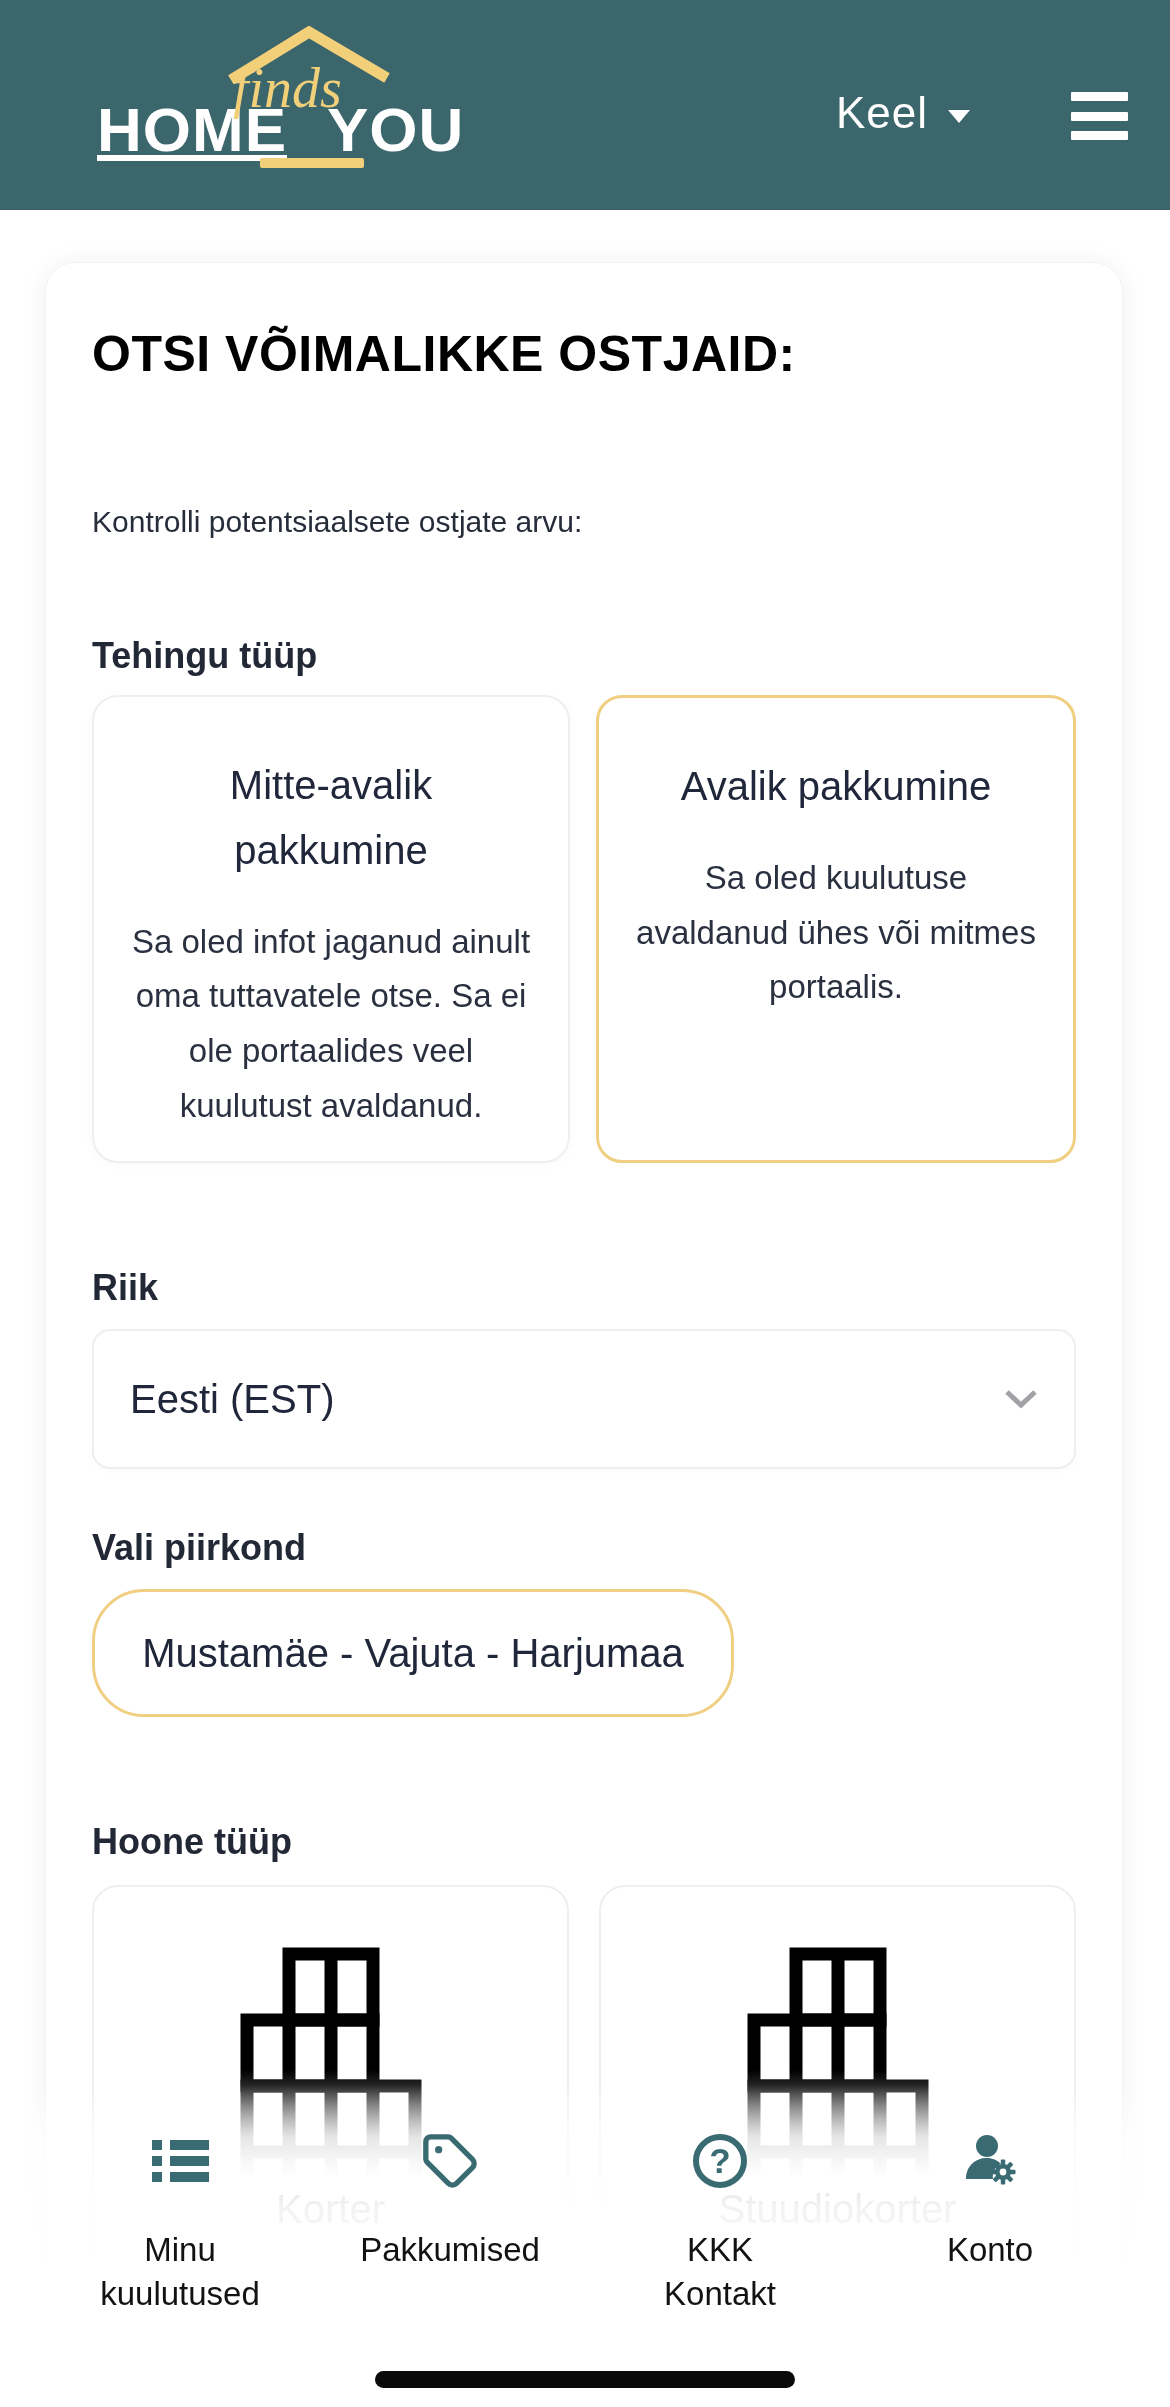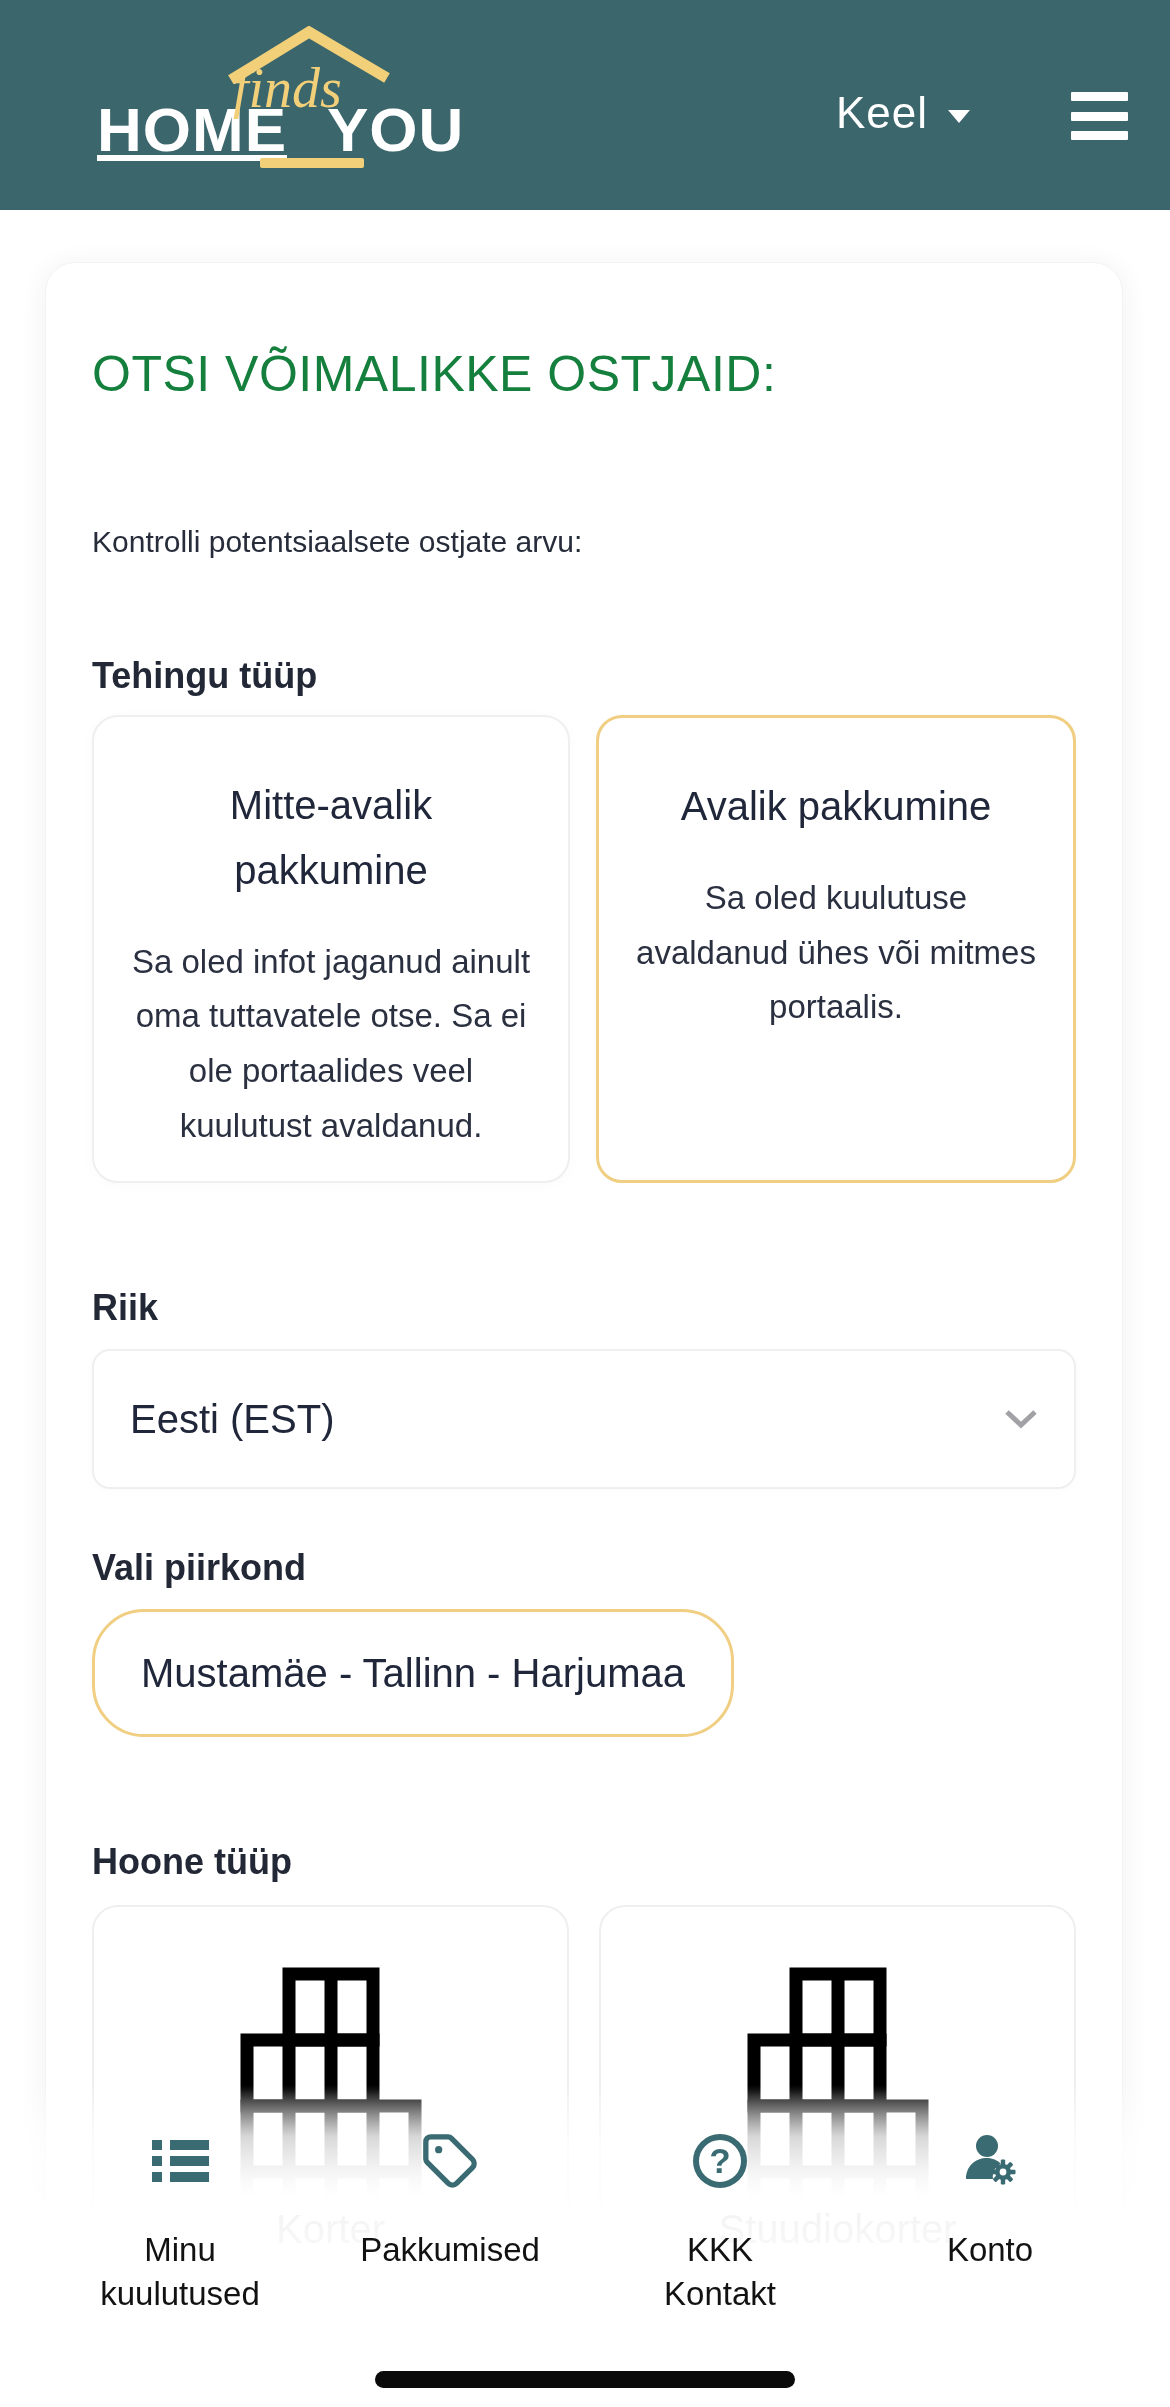--- a/index.html
+++ b/index.html
@@ -21,21 +21,21 @@
     font-size:44px;letter-spacing:1px;cursor:pointer;}
   .keel-caret{width:0;height:0;border-left:11px solid transparent;border-right:11px solid transparent;
     border-top:13px solid #ffffff;margin-top:6px;}
   .hamburger{position:absolute;right:42px;top:92px;width:57px;height:48px;display:flex;flex-direction:column;
     justify-content:space-between;cursor:pointer;}
   .hamburger span{display:block;height:9px;background:#ffffff;border-radius:1px;}
   
   .main-card{position:absolute;left:45px;top:262px;width:1078px;height:2400px;background:#ffffff;
     border:1px solid #f3f3f5;border-radius:30px;box-shadow:0 4px 28px rgba(40,45,70,0.07);z-index:1;
     padding:0 46px;box-sizing:border-box;}
-  .page-title{margin-top:82px;font-size:50px;font-weight:400;color:#15803d;letter-spacing:0.5px;}
+  .page-title{margin-top:62px;font-size:50px;font-weight:700;color:#000000;letter-spacing:0.5px;}
   .page-subtitle{margin-top:122px;font-size:30px;color:#262C3A;}
   .field-label{margin-top:0;font-size:36px;font-weight:700;color:#222836;}
   .lbl-deal{margin-top:96px;}
   .lbl-country{margin-top:104px;}
   .lbl-region{margin-top:58px;}
   .lbl-building{margin-top:104px;}
   
   .options-row{display:flex;gap:26px;margin-top:18px;}
   .option-card{flex:1;height:468px;background:#fff;border:2px solid #EFEFF2;border-radius:26px;
     box-sizing:border-box;box-shadow:0 2px 14px rgba(0,0,0,0.025);cursor:pointer;}
@@ -125,21 +125,21 @@
   <div class="field-label lbl-country">Riik</div>
   <div class="select-box">
     <span>Eesti (EST)</span>
     <svg width="34" height="20" viewBox="0 0 34 20">
       <polyline points="3,3 17,16 31,3" fill="none" stroke="#A2A2A6" stroke-width="5"></polyline>
     </svg>
   </div>
 
   <div class="field-label lbl-region">Vali piirkond</div>
   <div class="region-pill">
-    <span>Mustamäe - Tallinn - Harjumaa</span>
+    <span>Mustamäe - Vajuta - Harjumaa</span>
   </div>
 
   <div class="field-label lbl-building">Hoone tüüp</div>
   <div class="building-row">
     <div class="building-card">
       <svg class="building-icon" width="196" height="240" viewBox="0 0 196 240">
         <g mask="url(#bfadeM)" stroke="#000000" stroke-width="13" fill="none">
           <rect x="56" y="9" width="84" height="66"></rect>
           <line x1="98" y1="9" x2="98" y2="75"></line>
           <rect x="14" y="75" width="126" height="66"></rect>

